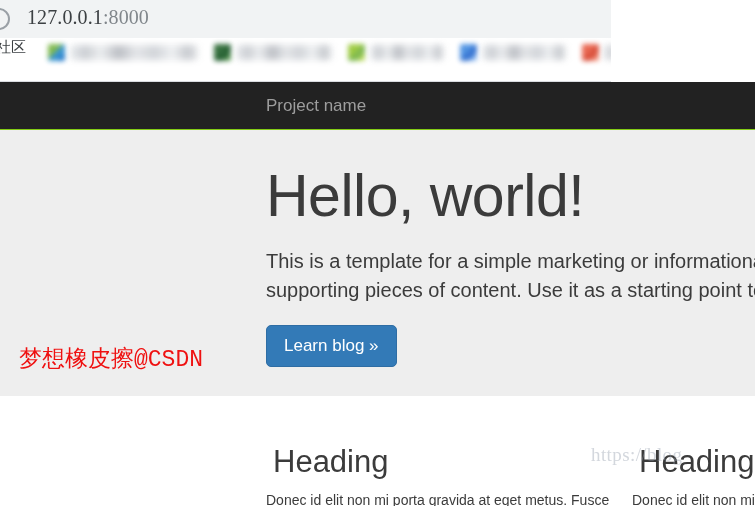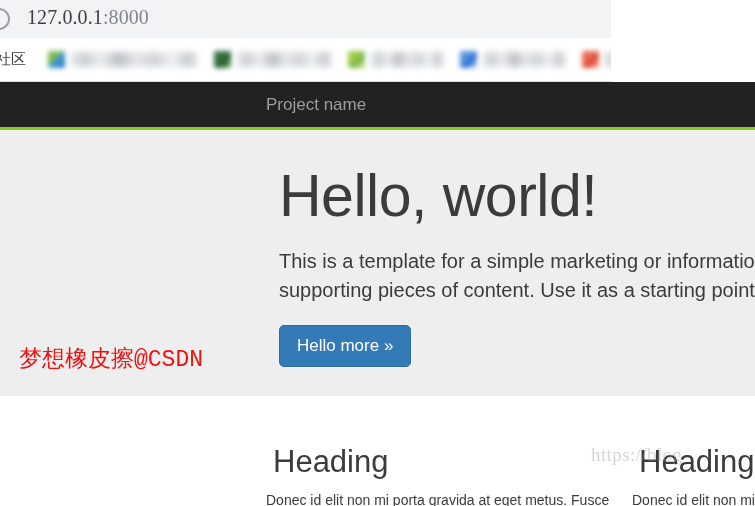--- a/index.html
+++ b/index.html
@@ -52,21 +52,21 @@
   }
   .url-text .url-port {
     color: #80868b;
   }
 
   
   .bookmarks-bar {
     height: 44px;
     background: #ffffff;
     display: flex;
-    align-items: center;
+    align-items: flex-start;
     position: relative;
     overflow: hidden;
     border-bottom: 1px solid #dadce0;
     box-sizing: border-box;
   }
   .bm-leading-text {
     font-family: "DejaVu Sans", sans-serif;
     font-size: 15px;
     color: #3c4043;
     margin-left: -4px;
@@ -105,39 +105,39 @@
     width: 755px;
     height: 424px;
     background: #ffffff;
     overflow: hidden;
   }
 
   
   .navbar {
     height: 48px;
     background: #222222;
-    border-bottom: 3px solid #84cc16;
+    border-bottom: 1px solid #84cc16;
     box-sizing: border-box;
     display: flex;
     align-items: center;
   }
   .navbar-brand {
     margin-left: 266px;
     font-size: 17px;
     color: #9d9d9d;
     line-height: 1;
     white-space: nowrap;
   }
 
   
   .jumbotron {
     background: #eeeeee;
     height: 266px;
     box-sizing: border-box;
-    padding: 34px 0 0 13px;
+    padding: 34px 0 0 0;
     position: relative;
     overflow: hidden;
   }
   .jumbo-inner {
     margin-left: 266px;
     width: 620px;
   }
   .jumbo-title {
     margin: 0;
     font-size: 59px;
@@ -275,21 +275,21 @@
     <span class="navbar-brand">Project name</span>
   </div>
 
   <div class="jumbotron">
     <div class="jumbo-inner">
       <h1 class="jumbo-title">Hello, world!</h1>
       <p class="jumbo-lead">
         <span>This is a template for a simple marketing or informationa</span><br>
         <span>supporting pieces of content. Use it as a starting point to</span>
       </p>
-      <a class="btn-primary" href="#">Hello more »</a>
+      <a class="btn-primary" href="#">Learn blog »</a>
     </div>
     <div class="watermark-red">梦想橡皮擦@CSDN</div>
   </div>
 
   <div class="content-row">
     <div class="content-col">
       <h2 class="col-heading">Heading</h2>
       <p class="col-body">Donec id elit non mi porta gravida at eget metus. Fusce dapibus, tellus ac cursus commodo, tortor mauris</p>
     </div>
     <div class="content-col">

